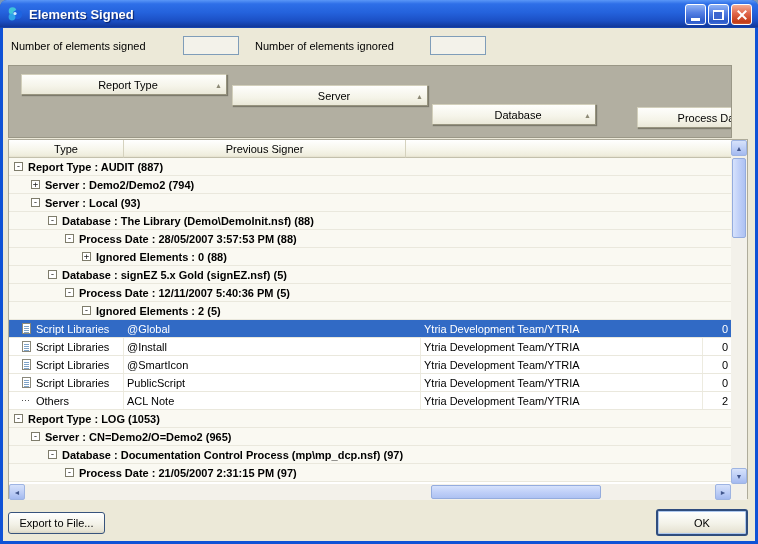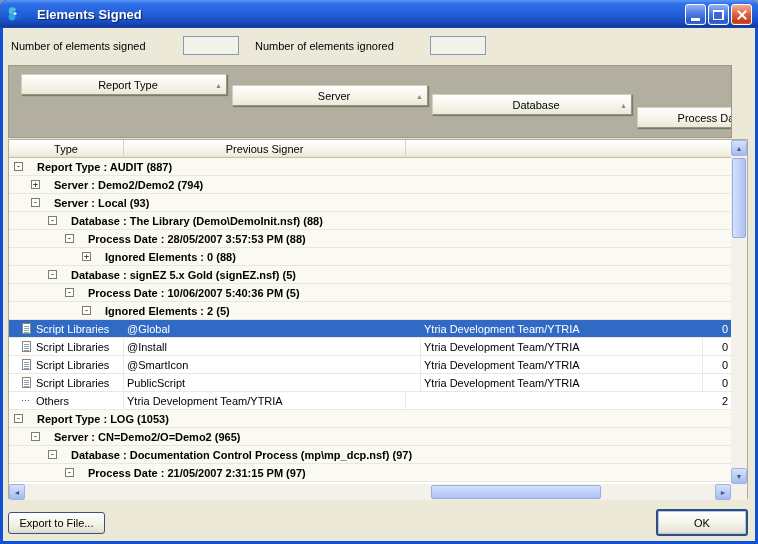--- a/index.html
+++ b/index.html
@@ -7,21 +7,21 @@
   body { background:#7A96B8; }
 
   .window { position:relative; width:758px; height:544px; border-radius:7px 7px 0 0;
             overflow:hidden; background:#0F52D6; }
 
   
   .titlebar { position:absolute; left:0; top:0; width:758px; height:28px;
               background:linear-gradient(180deg,#5A97F7 0%,#2E6FE8 14%,#2462DC 45%,#1B4FC4 75%,#12389A 96%,#1A4DBE 100%);
               display:flex; align-items:center; }
   .app-icon { margin-left:6px; width:18px; height:18px; display:flex; align-items:center; justify-content:center; }
-  .title-text { color:#fff; font-weight:bold; font-size:13px; margin-left:13px;
+  .title-text { color:#fff; font-weight:bold; font-size:13px; margin-left:5px;
                 text-shadow:1px 1px 1px rgba(0,20,80,0.8); }
   .winbtn { position:absolute; top:4px; width:21px; height:21px; border:1px solid #FFFFFF; border-radius:3px;
             background:linear-gradient(180deg,#92B4F4 0%,#5580E4 40%,#2B59C8 85%,#3E6AD6 100%);
             display:flex; align-items:center; justify-content:center; cursor:default; }
   .winbtn.minb { left:685px; } .winbtn.maxb { left:708px; } .winbtn.closeb { left:731px;
             background:linear-gradient(180deg,#F4AC95 0%,#E0664A 45%,#C23A15 90%,#D35B33 100%); }
   .glyph-min { width:9px; height:3px; background:#fff; margin-top:9px; }
   .glyph-restore { position:relative; width:11px; height:10px; }
   .glyph-restore::before { content:""; position:absolute; right:0; top:0; width:8px; height:7px;
             border:1px solid #fff; border-top-width:2px; }
@@ -59,21 +59,21 @@
            border-right:1px solid #D5D2BE; border-bottom:1px solid #C3C0AC; overflow:hidden; white-space:nowrap; }
   .hcell-last { flex:1; border-right:none; }
 
   .grid-body { position:absolute; left:0; top:18px; width:722px; height:324px; background:#fff; overflow:hidden; }
   .row { height:18px; display:flex; align-items:center; font-size:11px; color:#000;
          border-bottom:1px solid #EAE8DD; white-space:nowrap; }
   .group-row { background:#FAF9F2; font-weight:bold; }
   .expand-box { flex:none; width:9px; height:9px; border:1px solid #7E7C6B; background:#fff;
                 font-family:"DejaVu Sans Mono", monospace; font-weight:normal; font-size:9px;
                 line-height:7px; text-align:center; color:#222; }
-  .group-label { margin-left:14px; overflow:hidden; }
+  .group-label { margin-left:5px; overflow:hidden; }
 
   .cell { height:100%; display:flex; align-items:center; overflow:hidden; white-space:nowrap;
           border-right:1px solid #EDEBE0; padding:0 3px; }
   .cell-type { width:115px; padding-left:10px; } .cell-name { width:297px; } .cell-signer { width:282px; }
   .cell-value { flex:1; justify-content:flex-end; border-right:none; }
   .data-row.selected { background:#316AC5; color:#fff; }
   .data-row.selected .cell { border-right-color:#316AC5; }
 
   .icon-script { flex:none; width:9px; height:11px; border:1px solid #8A887A; background:#fff;
                  margin:0 5px 0 3px; position:relative; }
@@ -137,21 +137,21 @@
 
     <div class="group-panel">
       <div class="group-btn" style="left:12px;top:8px;width:206px">
         <span>Report Type</span>
         <span class="sort-arrow">▲</span>
       </div>
       <div class="group-btn" style="left:223px;top:19px;width:196px">
         <span>Server</span>
         <span class="sort-arrow">▲</span>
       </div>
-      <div class="group-btn" style="left:423px;top:28px;width:200px">
+      <div class="group-btn" style="left:423px;top:38px;width:164px">
         <span>Database</span>
         <span class="sort-arrow">▲</span>
       </div>
       <div class="group-btn" style="left:628px;top:41px;width:130px">
         <span>Process Da</span>
 
       </div>
     </div>
 
     <div class="table-frame">
@@ -185,21 +185,21 @@
           <div class="row group-row">
             <span class="expand-box" style="margin-left: 73px;">+</span>
             <span class="group-label">Ignored Elements : 0 (88)</span>
           </div>
           <div class="row group-row">
             <span class="expand-box" style="margin-left: 39px;">-</span>
             <span class="group-label">Database : signEZ 5.x Gold (signEZ.nsf) (5)</span>
           </div>
           <div class="row group-row">
             <span class="expand-box" style="margin-left: 56px;">-</span>
-            <span class="group-label">Process Date : 10/06/2007 5:40:36 PM (5)</span>
+            <span class="group-label">Process Date : 12/11/2007 5:40:36 PM (5)</span>
           </div>
           <div class="row group-row">
             <span class="expand-box" style="margin-left: 73px;">-</span>
             <span class="group-label">Ignored Elements : 2 (5)</span>
           </div>
           <div class="row data-row selected">
             <span class="cell cell-type">
               <span class="icon-script"></span>
               <span class="">Script Libraries</span>
             </span>
@@ -232,20 +232,21 @@
             </span>
             <span class="cell cell-name">PublicScript</span>
             <span class="cell cell-signer">Ytria Development Team/YTRIA</span>
             <span class="cell cell-value">0</span>
           </div>
           <div class="row data-row">
             <span class="cell cell-type">
               <span class="icon-others">···</span>
               <span class="">Others</span>
             </span>
+            <span class="cell cell-name">ACL Note</span>
             <span class="cell cell-signer">Ytria Development Team/YTRIA</span>
             <span class="cell cell-value">2</span>
           </div>
           <div class="row group-row">
             <span class="expand-box" style="margin-left: 5px;">-</span>
             <span class="group-label">Report Type : LOG (1053)</span>
           </div>
           <div class="row group-row">
             <span class="expand-box" style="margin-left: 22px;">-</span>
             <span class="group-label">Server : CN=Demo2/O=Demo2 (965)</span>

